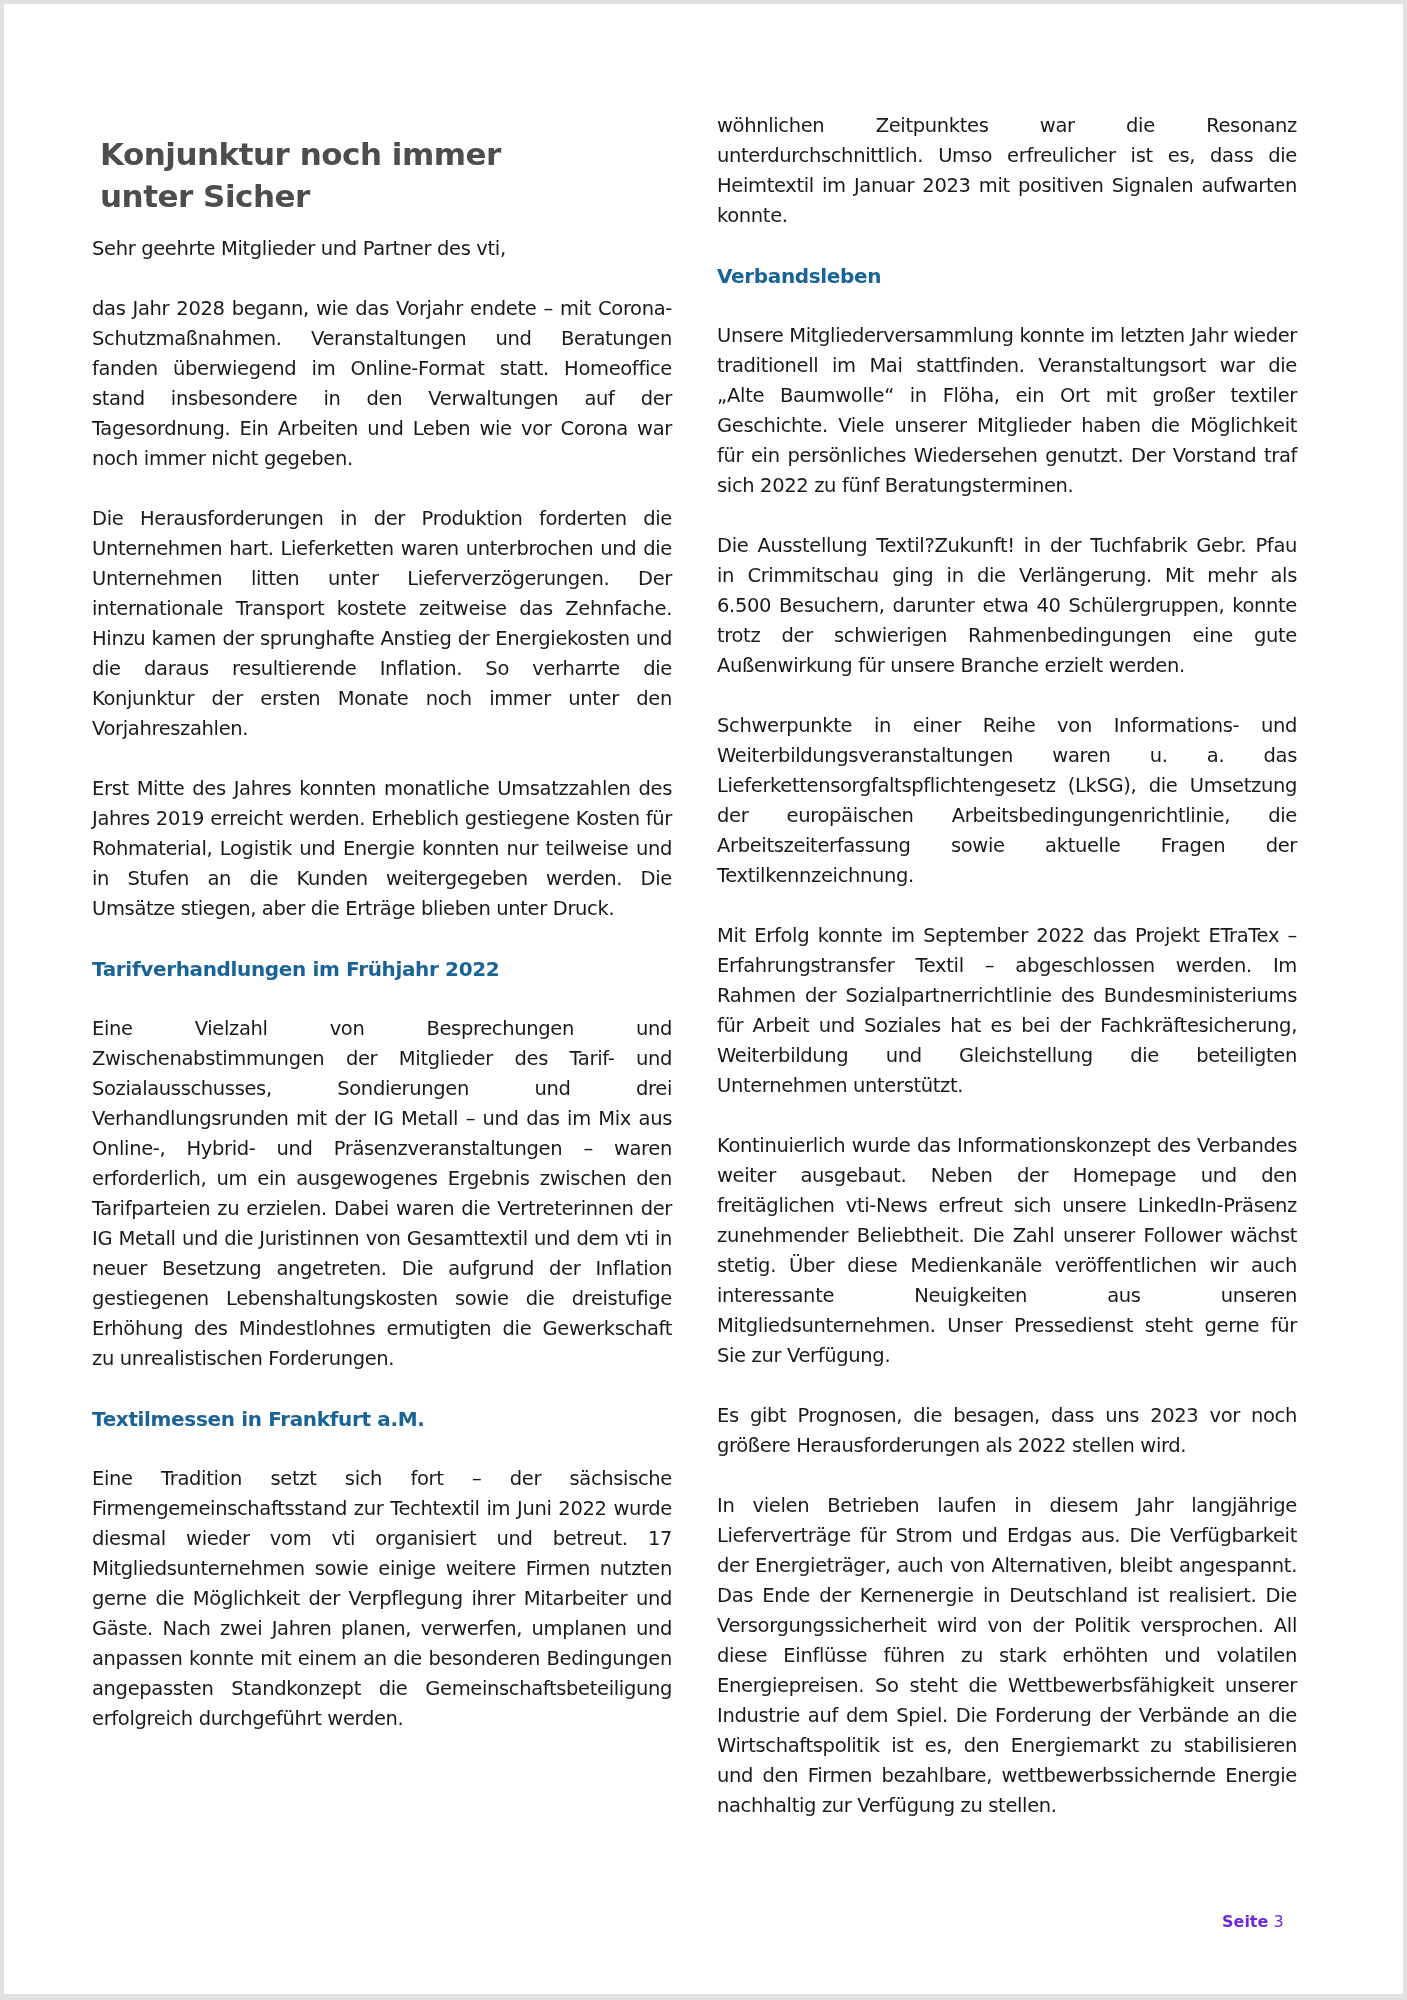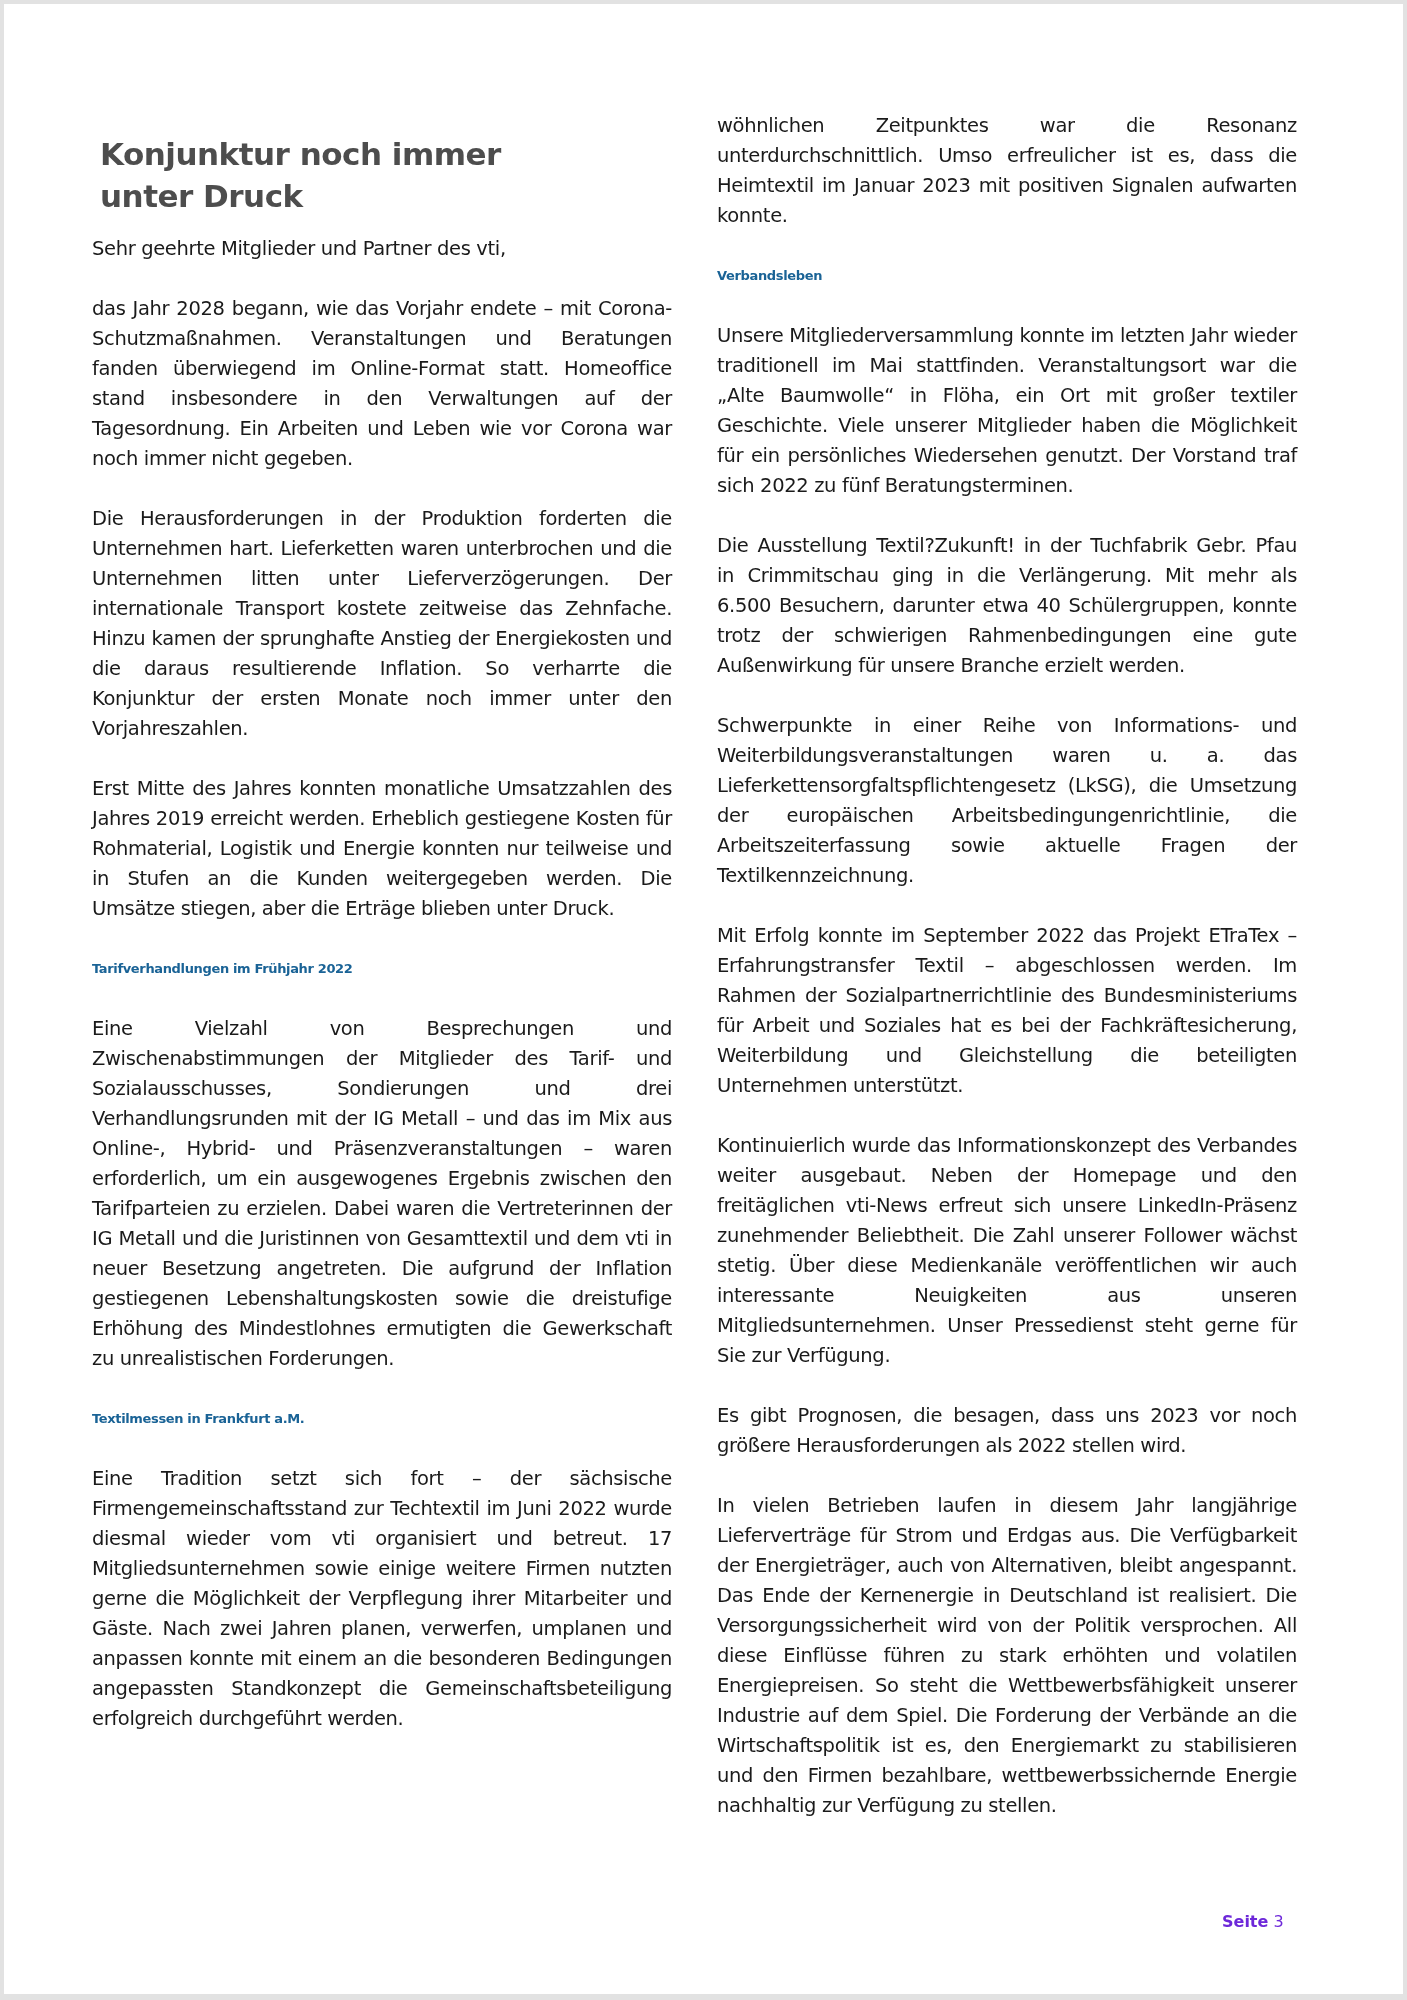--- a/index.html
+++ b/index.html
@@ -5,31 +5,31 @@
   html, body { margin:0; padding:0; }
   body { width:1407px; height:2000px; background:#e2e2e2; position:relative; overflow:hidden;
          font-family:"DejaVu Sans", sans-serif; }
   .page { position:absolute; left:4px; top:4px; width:1399px; height:1990px; background:#fff; }
   .col { position:absolute; top:0; width:580px; color:#1a1a1a; font-size:19.5px; line-height:30px; letter-spacing:-0.35px; }
   .col-left { left:88px; }
   .col-right { left:713px; top:107px; }
   .title { position:absolute; left:96px; top:108px; font-weight:bold; color:#4d4d4d;
            font-size:31px; line-height:42px; letter-spacing:-0.5px; }
   .p { margin:0 0 30px 0; text-align:justify; hyphens:manual; }
-  .h { margin:0 0 30px 0; font-weight:bold; color:#1a6396; font-size:13px; line-height:30px; }
+  .h { margin:0 0 30px 0; font-weight:bold; color:#1a6396; font-size:20px; line-height:30px; }
   .footer { position:absolute; left:1218px; top:1908px; font-size:16px; color:#6d28d9; }
   .footer b { font-weight:bold; }
 </style>
 </head>
 <body>
 
 <div class="page">
   <h1 class="title">
     <span>Konjunktur noch immer</span><br>
-    <span>unter Druck</span>
+    <span>unter Sicher</span>
   </h1>
 
   <div class="col col-left" style="top:230px;">
     <p class="p" style="text-align:left;">Sehr geehrte Mitglieder und Partner des vti,</p>
     <p class="p">das Jahr 2028 begann, wie das Vorjahr endete – mit Corona-Schutzmaßnahmen. Veranstaltungen und Beratungen fanden überwiegend im Online-Format statt. Homeoffice stand insbesondere in den Verwaltungen auf der Tagesordnung. Ein Arbeiten und Leben wie vor Corona war noch immer nicht gegeben.</p>
     <p class="p">Die Herausforderungen in der Produktion forderten die Unternehmen hart. Lieferketten waren unterbrochen und die Unternehmen litten unter Lieferverzögerungen. Der internationale Transport kostete zeitweise das Zehnfache. Hinzu kamen der sprunghafte Anstieg der Energiekosten und die daraus resultierende Inflation. So verharrte die Konjunktur der ersten Monate noch immer unter den Vorjahreszahlen.</p>
     <p class="p">Erst Mitte des Jahres konnten monatliche Umsatzzahlen des Jahres 2019 erreicht werden. Erheblich gestiegene Kosten für Rohmaterial, Logistik und Energie konnten nur teilweise und in Stufen an die Kunden weitergegeben werden. Die Umsätze stiegen, aber die Erträge blieben unter Druck.</p>
     <h2 class="h">Tarifverhandlungen im Frühjahr 2022</h2>
     <p class="p">Eine Vielzahl von Besprechungen und Zwischenabstimmungen der Mitglieder des Tarif- und Sozialausschusses, Sondierungen und drei Verhandlungsrunden mit der IG Metall – und das im Mix aus Online-, Hybrid- und Präsenzveranstaltungen – waren erforderlich, um ein ausgewogenes Ergebnis zwischen den Tarifparteien zu erzielen. Dabei waren die Vertreterinnen der IG Metall und die Juristinnen von Gesamttextil und dem vti in neuer Besetzung angetreten. Die aufgrund der Inflation gestiegenen Lebenshaltungskosten sowie die dreistufige Erhöhung des Mindestlohnes ermutigten die Gewerkschaft zu unrealistischen Forderungen.</p>
     <h2 class="h">Textilmessen in Frankfurt a.M.</h2>

